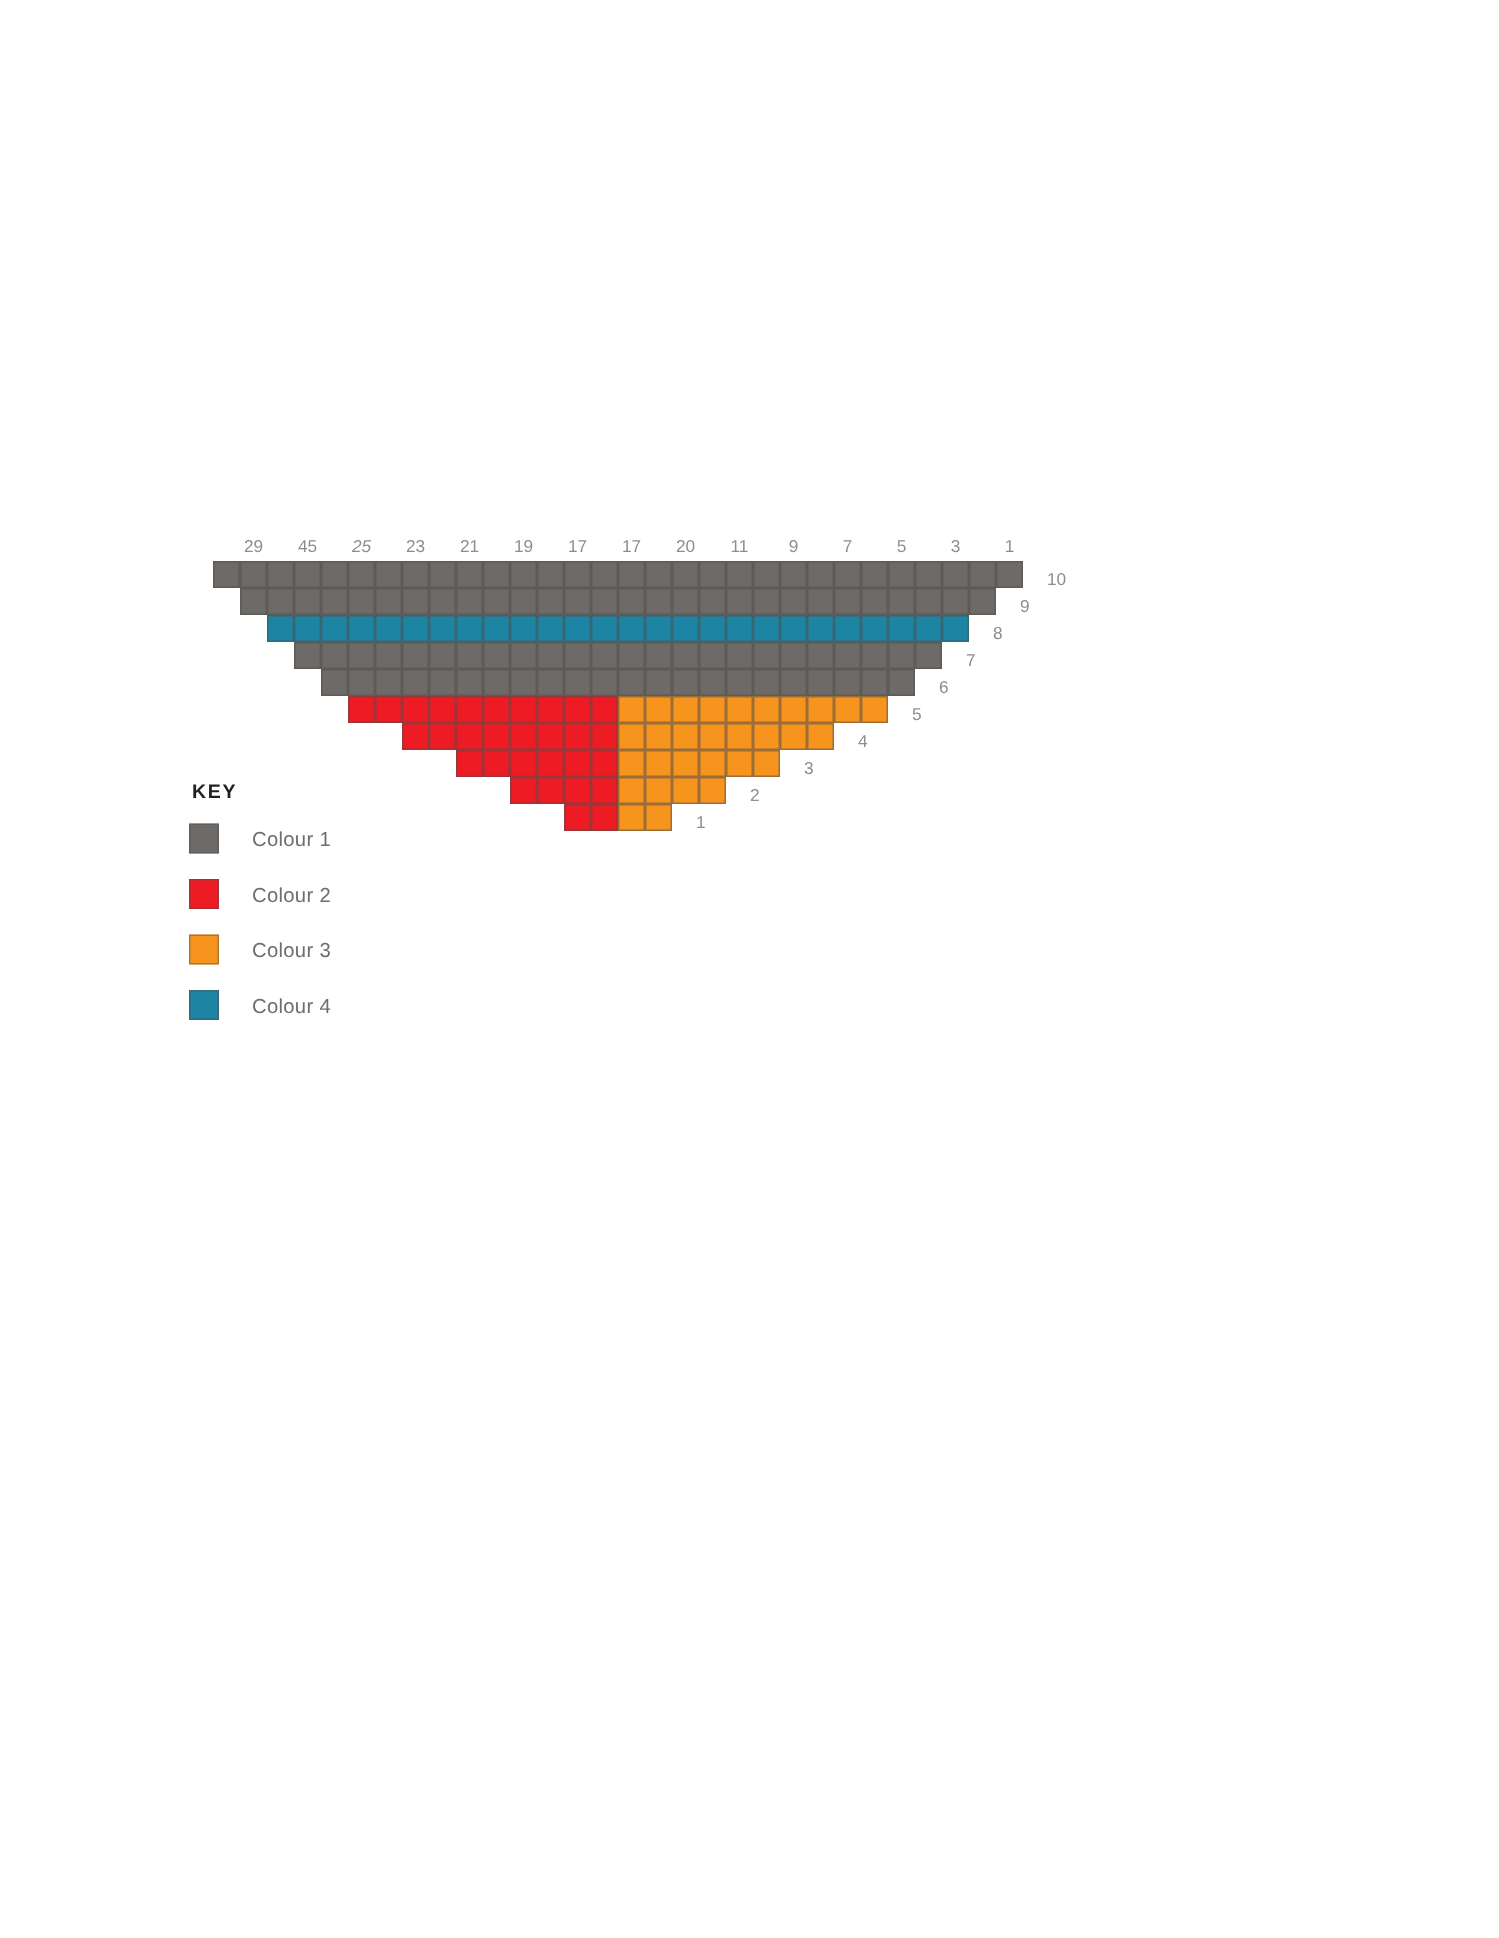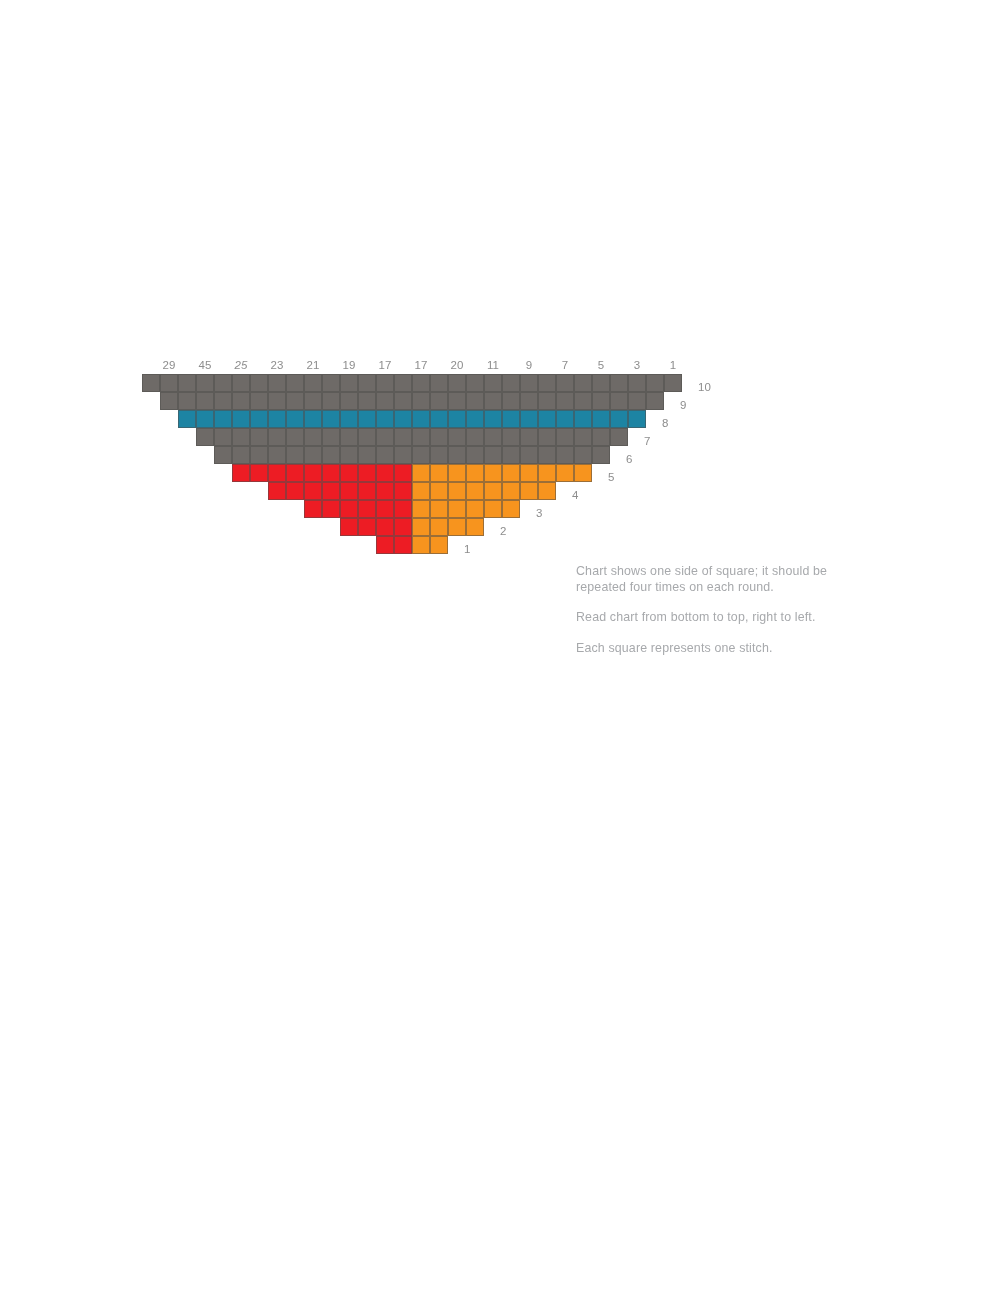--- a/index.html
+++ b/index.html
@@ -363,19 +363,34 @@
       <div class="cell" style="left: 414px; top: 0px; background: rgb(110, 106, 103);"></div>
       <div class="cell" style="left: 432px; top: 0px; background: rgb(110, 106, 103);"></div>
       <div class="cell" style="left: 450px; top: 0px; background: rgb(110, 106, 103);"></div>
       <div class="cell" style="left: 468px; top: 0px; background: rgb(110, 106, 103);"></div>
       <div class="cell" style="left: 486px; top: 0px; background: rgb(110, 106, 103);"></div>
       <div class="cell" style="left: 504px; top: 0px; background: rgb(110, 106, 103);"></div>
       <div class="cell" style="left: 522px; top: 0px; background: rgb(110, 106, 103);"></div>
       <span class="row-label" style="left: 556px; top: 4px;">10</span>
     </div>
 
-
-  <div id="notes">
-    <p class="note">Chart shows one side of square; it should be repeated four times on each round.</p>
-    <p class="note">Read chart from bottom to top, right to left.</p>
-    <p class="note last">Each square represents one stitch.</p>
+  <div id="key">
+    <div id="key-title">KEY</div>
+
+    <div class="key-row">
+      <span class="key-swatch" style="background: rgb(110, 106, 103);"></span>
+      <span class="key-text">Colour 1</span>
+    </div>
+    <div class="key-row">
+      <span class="key-swatch" style="background: rgb(237, 28, 36);"></span>
+      <span class="key-text">Colour 2</span>
+    </div>
+    <div class="key-row">
+      <span class="key-swatch" style="background: rgb(247, 148, 30);"></span>
+      <span class="key-text">Colour 3</span>
+    </div>
+    <div class="key-row">
+      <span class="key-swatch" style="background: rgb(29, 132, 163);"></span>
+      <span class="key-text">Colour 4</span>
+    </div>
   </div>
+
 </div>
 
 </body></html>

